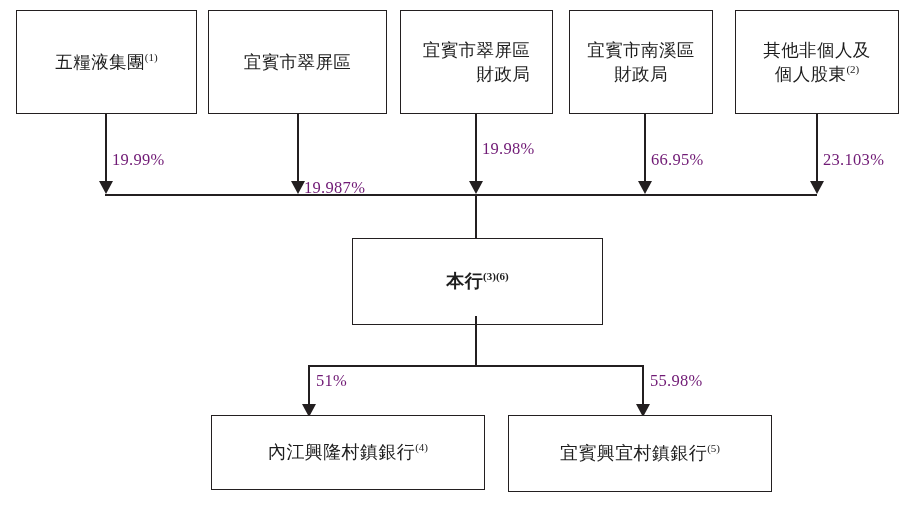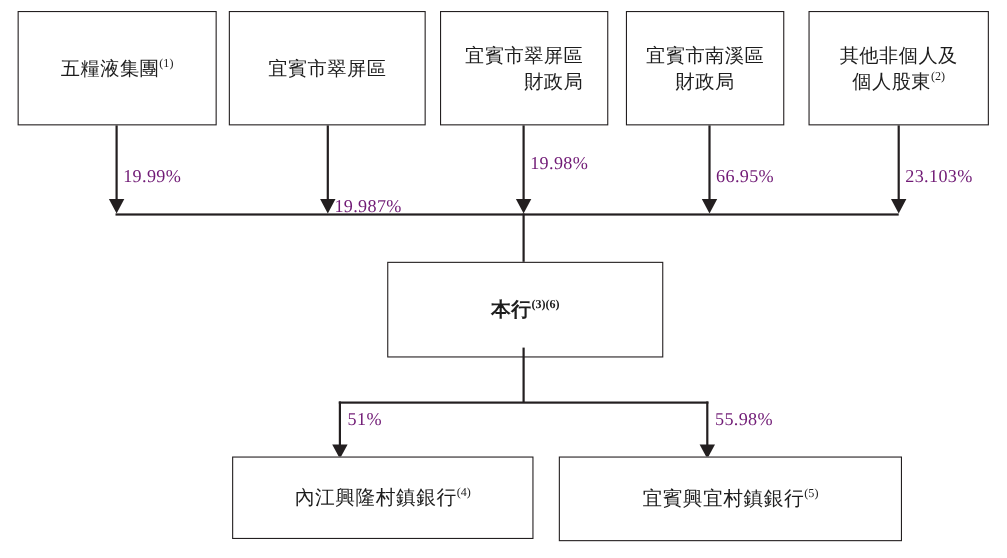--- a/index.html
+++ b/index.html
@@ -141,17 +141,17 @@
   <div class="pct-label" style="left:316px; top:371px;">51%</div>
 
   <div class="v-line" style="left:642px; top:365px; height:43px;"></div>
   <div class="arrow-head" style="left:635.6px; top:404px;"></div>
   <div class="pct-label" style="left:650px; top:371px;">55.98%</div>
 
   <div class="node-box bottom" style="left:172px; top:415px; width:274px; height:75px;margin-left:39px;">
     <span class="node-label"><span>內江興隆村鎮銀行</span><span class="sup">(4)</span></span>
   </div>
 
-  <div class="node-box bottom" style="left:508px; top:415px; width:312px; height:77px;justify-content:center;">
+  <div class="node-box bottom" style="left:508px; top:415px; width:264px; height:77px;justify-content:center;">
     <span class="node-label"><span>宜賓興宜村鎮銀行</span><span class="sup">(5)</span></span>
   </div>
 
 </div>
 
 </body></html>

